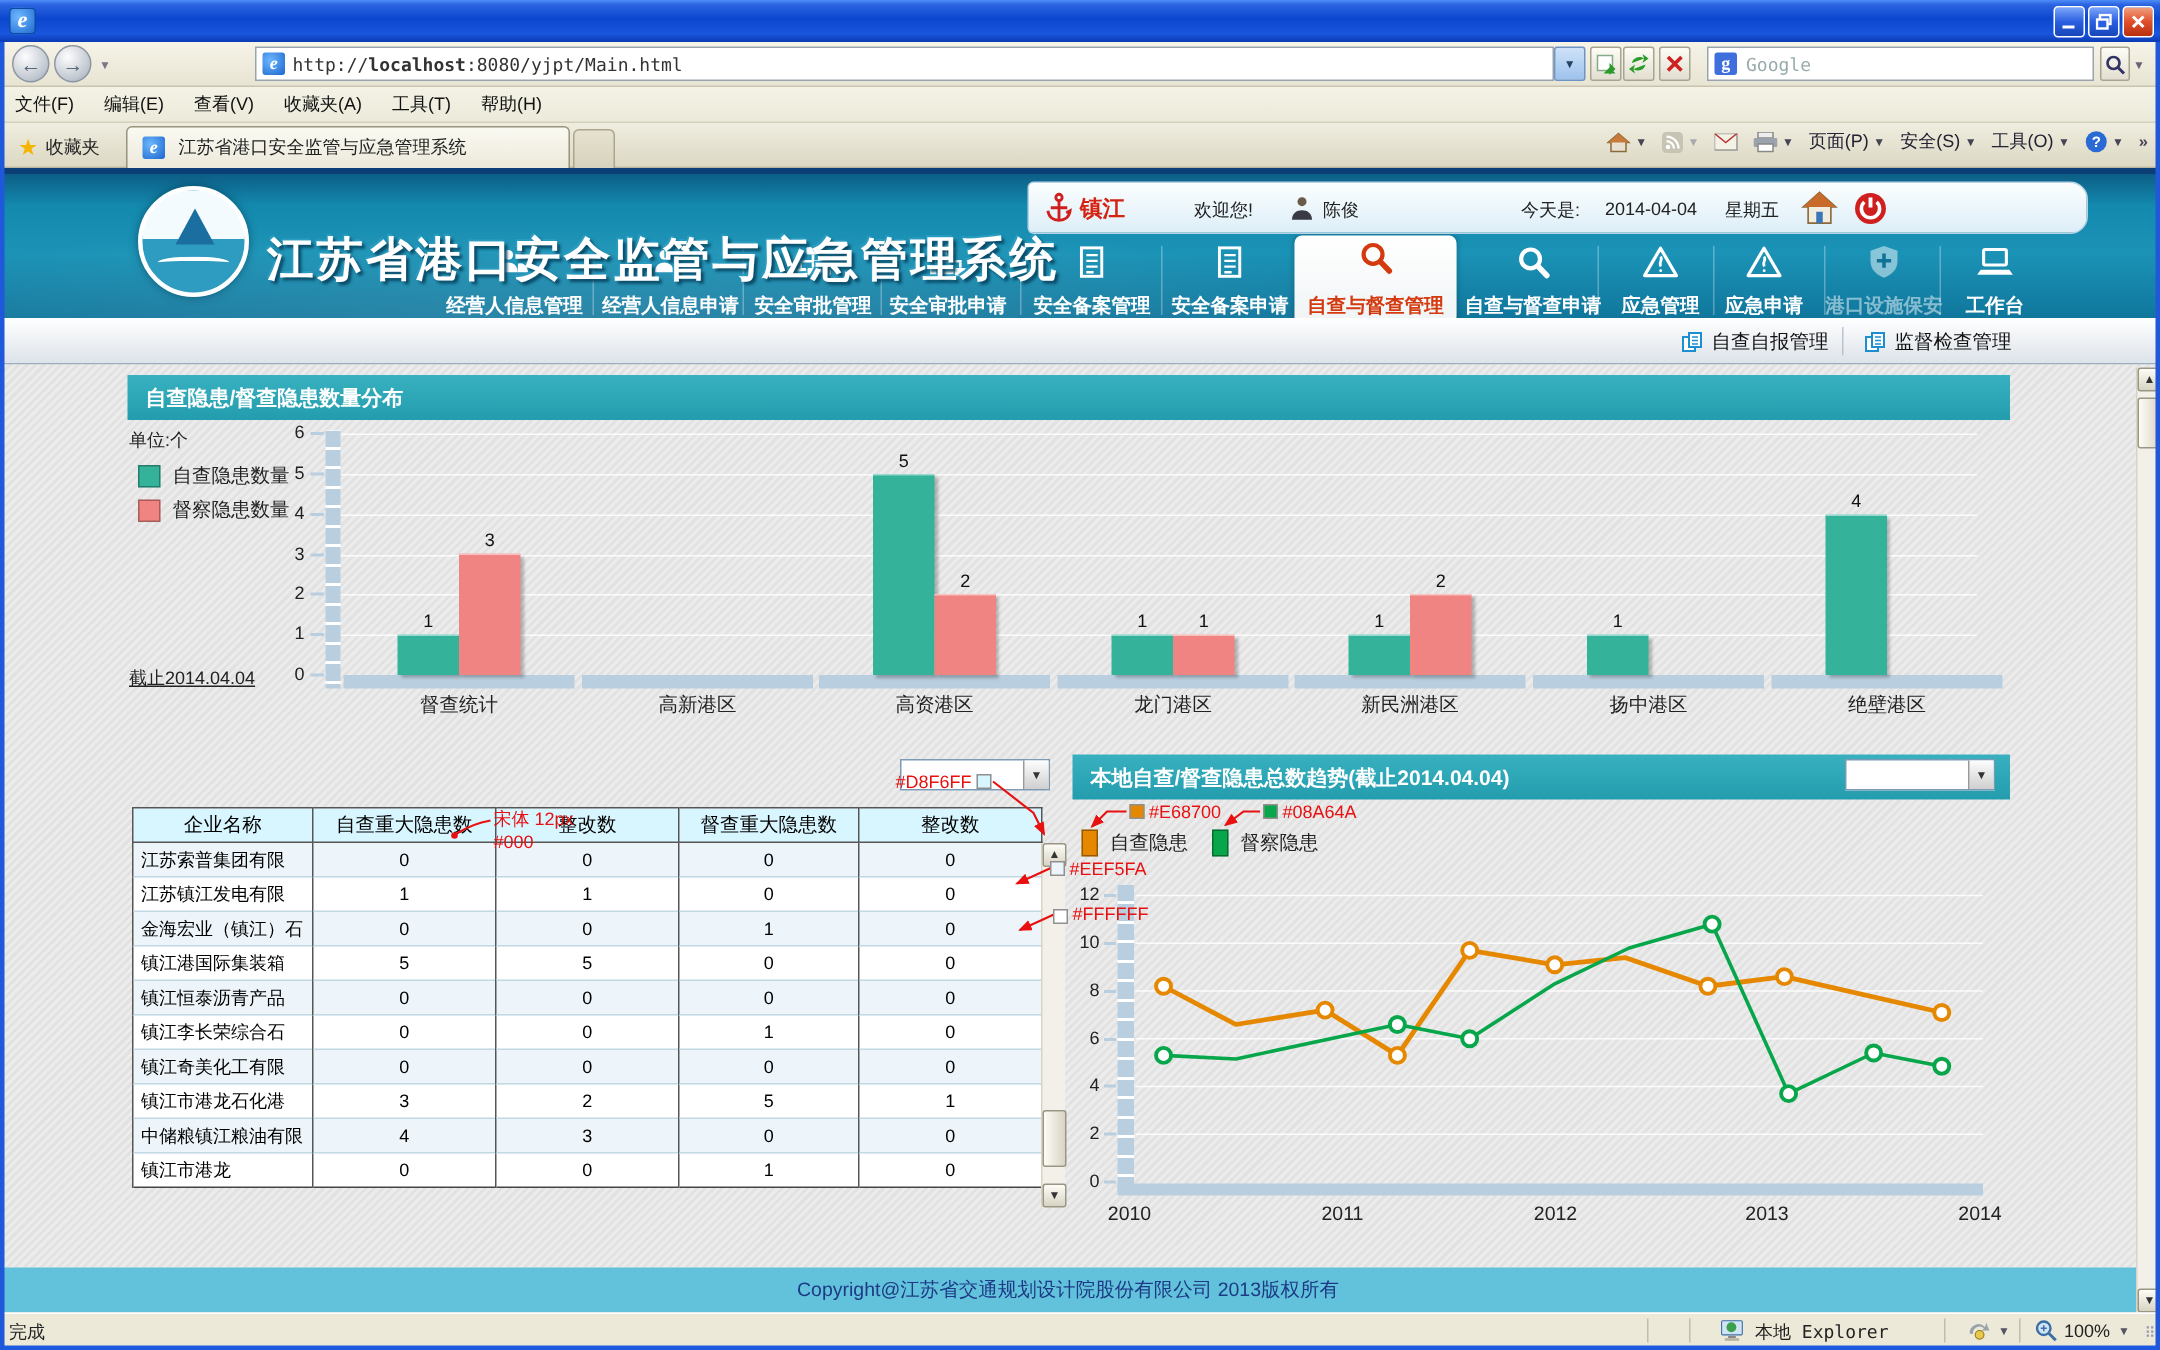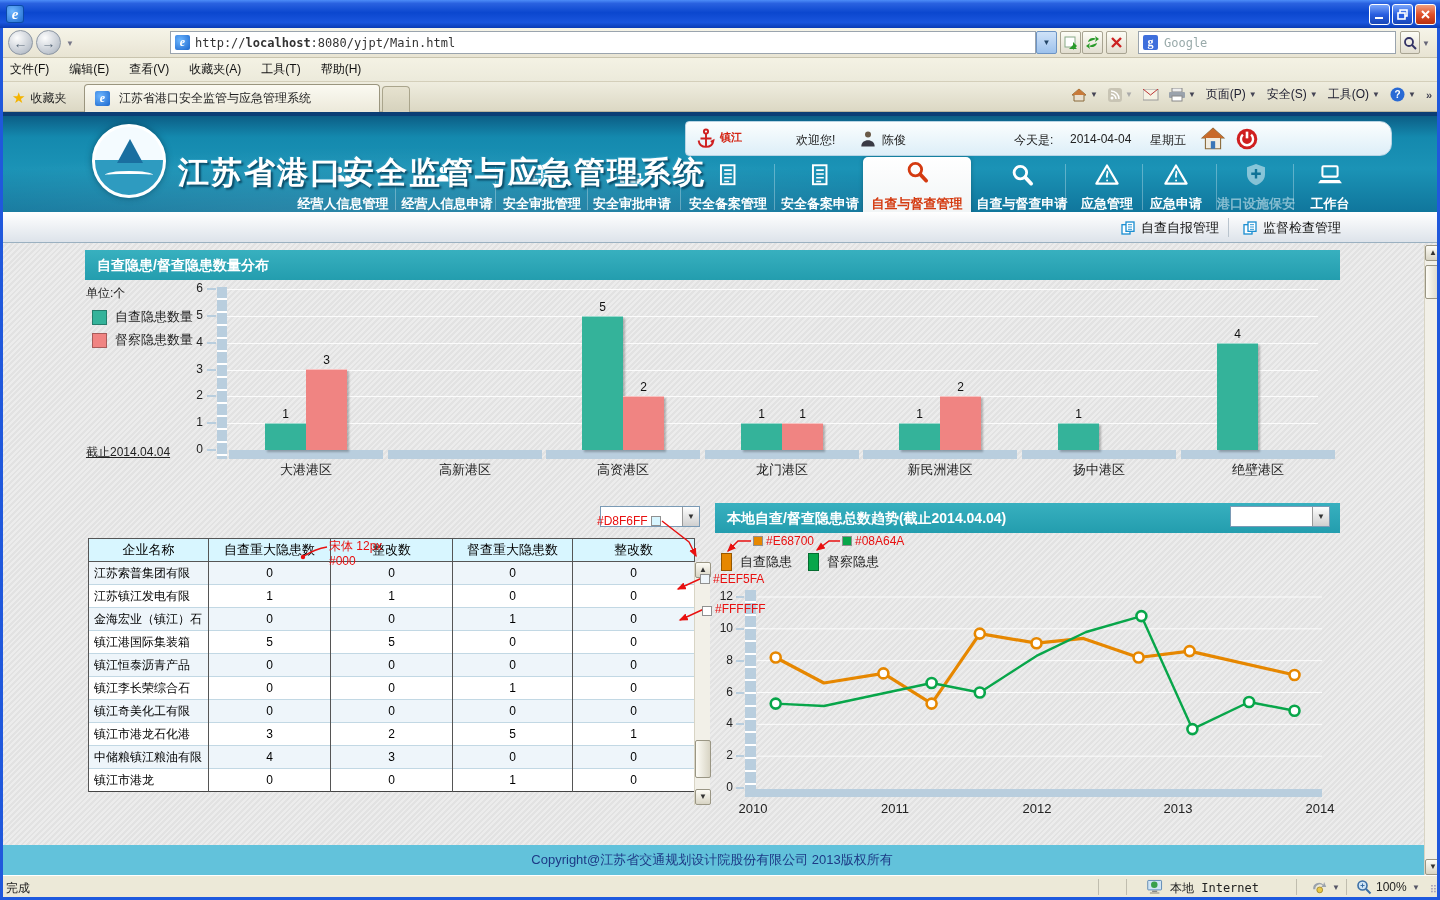--- a/index.html
+++ b/index.html
@@ -73,21 +73,21 @@
     box-shadow:0 0 6px rgba(0,40,60,.5);}
   .logo .sail{position:absolute;left:22px;top:12px;width:0;height:0;border-left:13px solid transparent;
     border-right:13px solid transparent;border-bottom:24px solid #1a6fa0;}
   .logo .wave{position:absolute;left:10px;top:44px;width:48px;height:8px;border-radius:50%;
     border-top:3px solid #fff;}
   .sys-title{position:absolute;left:178px;top:36px;font-size:31px;font-weight:bold;color:#fff;letter-spacing:2px;
     text-shadow:2px 2px 2px #0a4a66, -1px -1px 0 #2a9cc0;z-index:6;white-space:nowrap;}
   .userbar{position:absolute;left:685px;top:5px;width:707px;height:35px;z-index:7;
     background:linear-gradient(180deg,#fbfefe,#ddeef8);border:1px solid #b8d4e4;border-radius:4px 12px 12px 4px;
     font-size:12px;color:#222;}
-  .userbar .red{color:#d42312;font-weight:bold;font-size:11px;}
+  .userbar .red{color:#d42312;font-weight:bold;font-size:15px;}
   .nav-item{position:absolute;top:44px;height:56px;z-index:5;text-align:center;cursor:pointer;}
   .nav-item .nlabel{position:absolute;left:0;right:0;bottom:3px;font-size:13px;font-weight:bold;color:#fff;white-space:nowrap;}
   .nav-item .nicon{position:absolute;left:0;right:0;top:2px;height:28px;display:flex;justify-content:center;}
   .nav-item.active{background:linear-gradient(180deg,#ffffff,#f0f4f5);border-radius:5px 5px 0 0;top:41px;height:59px;
     box-shadow:0 0 4px rgba(0,0,0,.25);}
   .nav-item.active .nlabel{color:#d43a10;}
   .nav-item.disabled .nlabel{color:rgba(225,240,246,.55);}
   .nav-sep{position:absolute;top:48px;width:1px;height:46px;background:rgba(255,255,255,.30);z-index:4;}
 
   
@@ -559,21 +559,21 @@
       <div class="tick-dash" style="left: 207px; width: 9px; top: 395px;"></div>
       <div class="tick-label" style="left: 165px; top: 362px;">3</div>
       <div class="tick-dash" style="left: 207px; width: 9px; top: 369px;"></div>
       <div class="tick-label" style="left: 165px; top: 335px;">4</div>
       <div class="tick-dash" style="left: 207px; width: 9px; top: 342px;"></div>
       <div class="tick-label" style="left: 165px; top: 308px;">5</div>
       <div class="tick-dash" style="left: 207px; width: 9px; top: 315px;"></div>
       <div class="tick-label" style="left: 165px; top: 281px;">6</div>
       <div class="tick-dash" style="left: 207px; width: 9px; top: 288px;"></div>
       <div class="cat-strip" style="left: 229px; width: 154px; top: 450px;"></div>
-      <div class="cat-label" style="left: 227px; width: 158px; top: 461px;">大港港区</div>
+      <div class="cat-label" style="left: 227px; width: 158px; top: 461px;">督查统计</div>
       <div class="bar" style="left: 265px; width: 41px; top: 423px; height: 27px; background: rgb(52, 179, 154); border-top: 1px solid rgba(255, 255, 255, 0.5);"></div>
       <div class="bar-val" style="left: 265px; width: 41px; top: 407px;">1</div>
       <div class="bar" style="left: 306px; width: 41px; top: 369px; height: 81px; background: rgb(240, 132, 130); border-top: 1px solid rgba(255, 255, 255, 0.5);"></div>
       <div class="bar-val" style="left: 306px; width: 41px; top: 353px;">3</div>
       <div class="cat-strip" style="left: 388px; width: 154px; top: 450px;"></div>
       <div class="cat-label" style="left: 386px; width: 158px; top: 461px;">高新港区</div>
       <div class="cat-strip" style="left: 546px; width: 154px; top: 450px;"></div>
       <div class="cat-label" style="left: 544px; width: 158px; top: 461px;">高资港区</div>
       <div class="bar" style="left: 582px; width: 41px; top: 316px; height: 134px; background: rgb(52, 179, 154); border-top: 1px solid rgba(255, 255, 255, 0.5);"></div>
       <div class="bar-val" style="left: 582px; width: 41px; top: 300px;">5</div>
@@ -816,21 +816,21 @@
     <span class="st-sep" style="left:1098px;"></span>
     <span class="st-sep" style="left:1126px;"></span>
     <span class="abs" style="left:1146px;top:3px;">
       <svg width="18" height="16" viewBox="0 0 24 22">
           <rect x="2" y="2" width="19" height="13" rx="1" fill="#cfe4f4" stroke="#3a6ea5"></rect>
           <circle cx="11" cy="8" r="4.5" fill="#3aa04a"></circle>
           <rect x="8" y="16" width="7" height="2" fill="#888"></rect>
           <rect x="5" y="18" width="13" height="2.5" fill="#b8b4a4"></rect>
         </svg>
     </span>
-    <span class="abs" style="left:1170px;top:4px;font-family:'DejaVu Sans Mono',monospace;">本地 Internet</span>
+    <span class="abs" style="left:1170px;top:4px;font-family:'DejaVu Sans Mono',monospace;">本地 Explorer</span>
     <span class="st-sep" style="left:1296px;"></span>
     <span class="abs" style="left:1310px;top:3px;">
       <svg width="18" height="16" viewBox="0 0 24 22">
           <path d="M4 14a8 8 0 0 1 14-6l1-4 3 7h-7l2-2a6 6 0 0 0-10 5z" fill="#9aa2ac"></path>
           <circle cx="13" cy="15" r="4" fill="#e8c84a" stroke="#947a20"></circle>
         </svg>
     </span>
     <span class="abs" style="left:1332px;top:7px;font-size:8px;color:#556;">▼</span>
     <span class="st-sep" style="left:1346px;"></span>
     <span class="abs" style="left:1356px;top:3px;">

